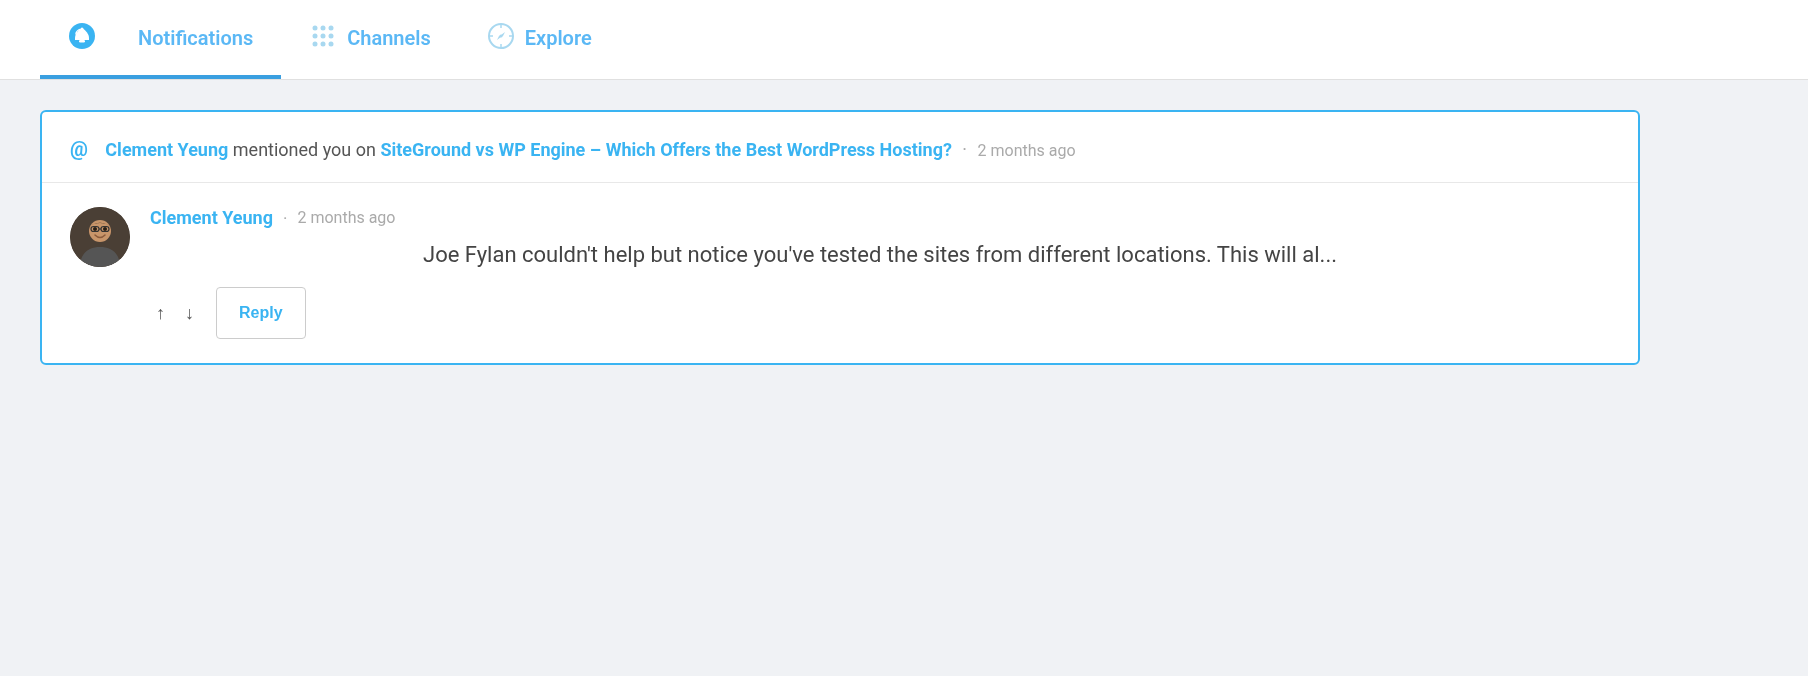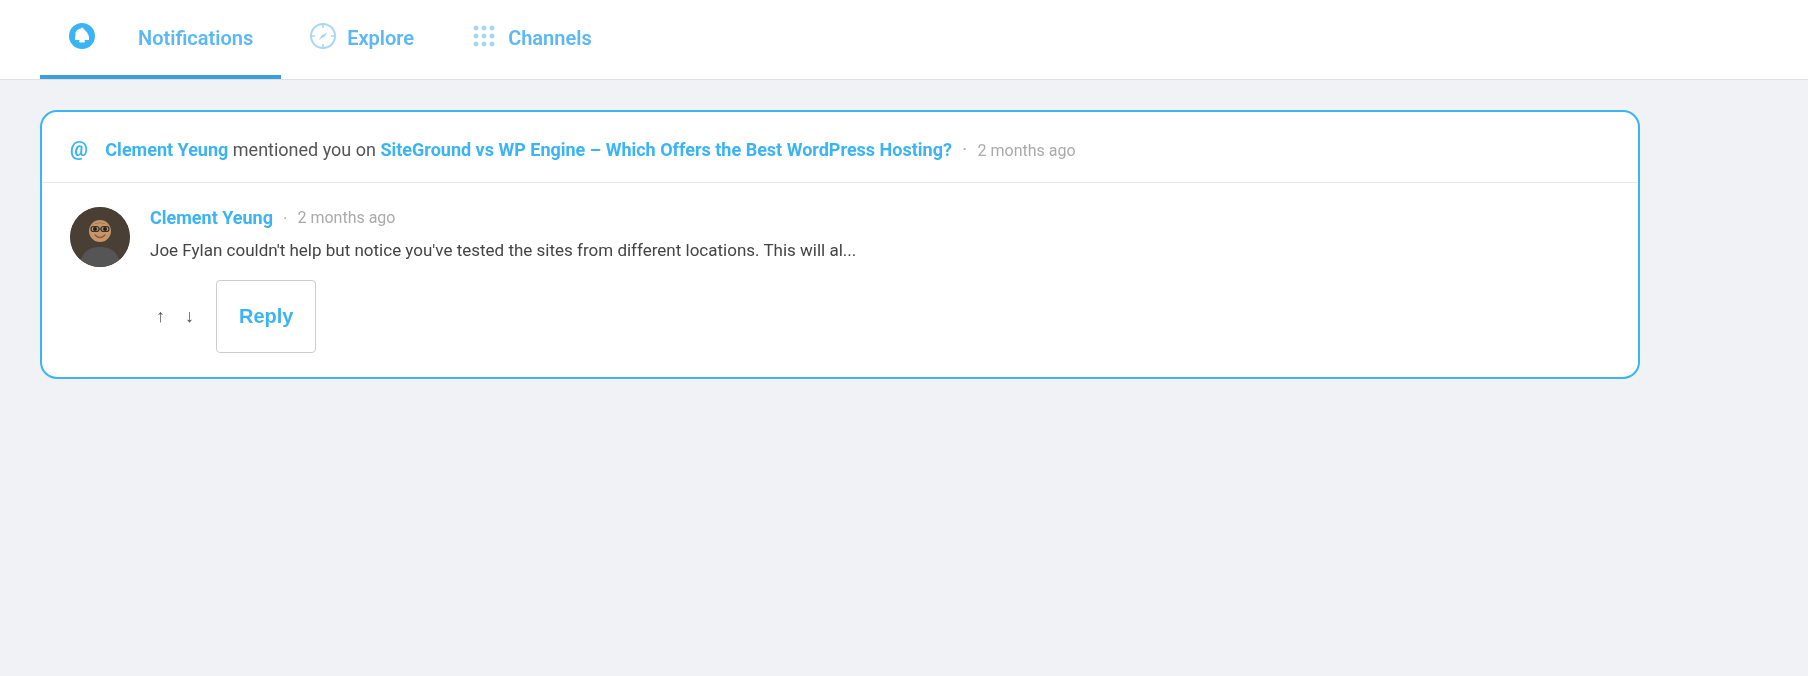--- a/index.html
+++ b/index.html
@@ -50,21 +50,21 @@
     .content-area {
       padding: 30px 40px;
       background: #f0f2f5;
       min-height: calc(676px - 80px);
     }
 
     
     .notification-card {
       background: #ffffff;
       border: 2px solid #3ab4f2;
-      border-radius: 17px;
+      border-radius: 6px;
       max-width: 1600px;
       overflow: hidden;
     }
 
     
     .card-header {
       padding: 22px 28px 18px 28px;
       font-size: 18px;
       color: #555;
       line-height: 1.5;
@@ -140,23 +140,24 @@
     }
     .comment-meta .comment-time {
       color: #aaa;
       font-size: 16px;
     }
     .comment-meta .dot {
       color: #aaa;
     }
 
     .comment-text {
-      font-size: 17px;
+      font-size: 22px;
       color: #444;
       line-height: 1.5;
+      text-align: center;
     }
 
     .comment-actions {
       display: flex;
       align-items: center;
       gap: 16px;
       margin-top: 6px;
     }
 
     .vote-arrows {
@@ -172,22 +173,22 @@
       color: #555;
       font-size: 18px;
       padding: 4px 6px;
       line-height: 1;
     }
 
     .action-btn {
       background: #fff;
       border: 1.5px solid #ccc;
       border-radius: 4px;
-      padding: 24px 22px;
-      font-size: 20px;
+      padding: 16px 22px;
+      font-size: 16px;
       cursor: pointer;
       color: #3ab4f2;
       font-weight: 600;
     }
     .action-btn.secondary {
       color: #555;
       font-weight: 400;
     }
   </style>
 </head>
@@ -200,54 +201,54 @@
     <span class="nav-icon">
       <svg width="28" height="28" viewBox="0 0 28 28" fill="none">
         <circle cx="14" cy="14" r="13" fill="#3ab4f2"></circle>
         <path d="M14 6 C14 6, 21 10, 21 16 L21 18 L7 18 L7 16 C7 10, 14 6, 14 6Z" fill="white"></path>
         <rect x="11" y="18" width="6" height="2.5" rx="1.2" fill="white"></rect>
         <circle cx="14" cy="7" r="1.5" fill="white"></circle>
         <path d="M8 12 C8 10, 10 8, 12 7.5" stroke="white" stroke-width="1.5" stroke-linecap="round" fill="none"></path>
       </svg>
     </span>
     <span>Notifications</span>
-  </a>
-
-  <a class="nav-item">
-    <span class="nav-icon">
-      <svg width="28" height="28" viewBox="0 0 28 28" fill="none">
-        <circle cx="14" cy="14" r="12" stroke="#a8d8f0" stroke-width="2" fill="none"></circle>
-        <circle cx="14" cy="14" r="1.5" fill="#a8d8f0"></circle>
-        <line x1="14" y1="2" x2="14" y2="6" stroke="#a8d8f0" stroke-width="1.5"></line>
-        <line x1="14" y1="22" x2="14" y2="26" stroke="#a8d8f0" stroke-width="1.5"></line>
-        <line x1="2" y1="14" x2="6" y2="14" stroke="#a8d8f0" stroke-width="1.5"></line>
-        <line x1="22" y1="14" x2="26" y2="14" stroke="#a8d8f0" stroke-width="1.5"></line>
-        <path d="M18 10 L16 14 L14 15 L10 18 L12 14 L14 13 Z" fill="#a8d8f0"></path>
-      </svg>
-    </span>
-    <span>Explore</span>
   </a>
 
   <a class="nav-item">
     <span class="nav-icon">
       <svg width="28" height="28" viewBox="0 0 28 28" fill="none">
         <circle cx="6" cy="6" r="2.5" fill="#a8d8f0"></circle>
         <circle cx="14" cy="6" r="2.5" fill="#a8d8f0"></circle>
         <circle cx="22" cy="6" r="2.5" fill="#a8d8f0"></circle>
         <circle cx="6" cy="14" r="2.5" fill="#a8d8f0"></circle>
         <circle cx="14" cy="14" r="2.5" fill="#a8d8f0"></circle>
         <circle cx="22" cy="14" r="2.5" fill="#a8d8f0"></circle>
         <circle cx="6" cy="22" r="2.5" fill="#a8d8f0"></circle>
         <circle cx="14" cy="22" r="2.5" fill="#a8d8f0"></circle>
         <circle cx="22" cy="22" r="2.5" fill="#a8d8f0"></circle>
       </svg>
     </span>
     <span>Channels</span>
   </a>
 
+  <a class="nav-item">
+    <span class="nav-icon">
+      <svg width="28" height="28" viewBox="0 0 28 28" fill="none">
+        <circle cx="14" cy="14" r="12" stroke="#a8d8f0" stroke-width="2" fill="none"></circle>
+        <circle cx="14" cy="14" r="1.5" fill="#a8d8f0"></circle>
+        <line x1="14" y1="2" x2="14" y2="6" stroke="#a8d8f0" stroke-width="1.5"></line>
+        <line x1="14" y1="22" x2="14" y2="26" stroke="#a8d8f0" stroke-width="1.5"></line>
+        <line x1="2" y1="14" x2="6" y2="14" stroke="#a8d8f0" stroke-width="1.5"></line>
+        <line x1="22" y1="14" x2="26" y2="14" stroke="#a8d8f0" stroke-width="1.5"></line>
+        <path d="M18 10 L16 14 L14 15 L10 18 L12 14 L14 13 Z" fill="#a8d8f0"></path>
+      </svg>
+    </span>
+    <span>Explore</span>
+  </a>
+
 </nav>
 
 <div class="content-area">
 
   <div class="notification-card">
 
     <div class="card-header">
       <span class="mention-at">@</span>
       &nbsp;
       <span class="user-link">Clement Yeung</span>

